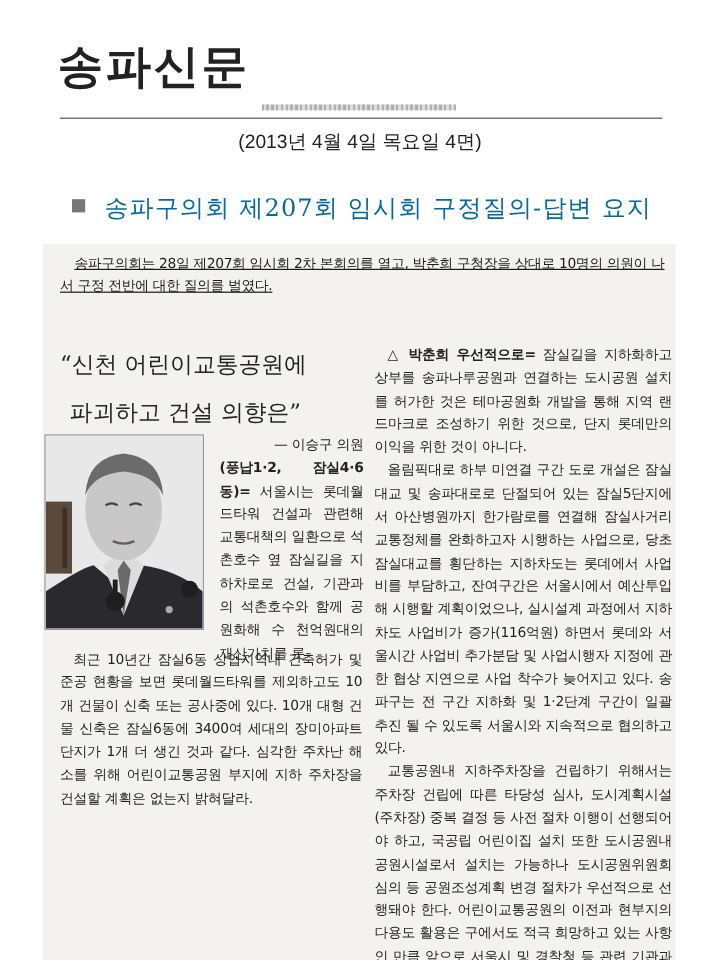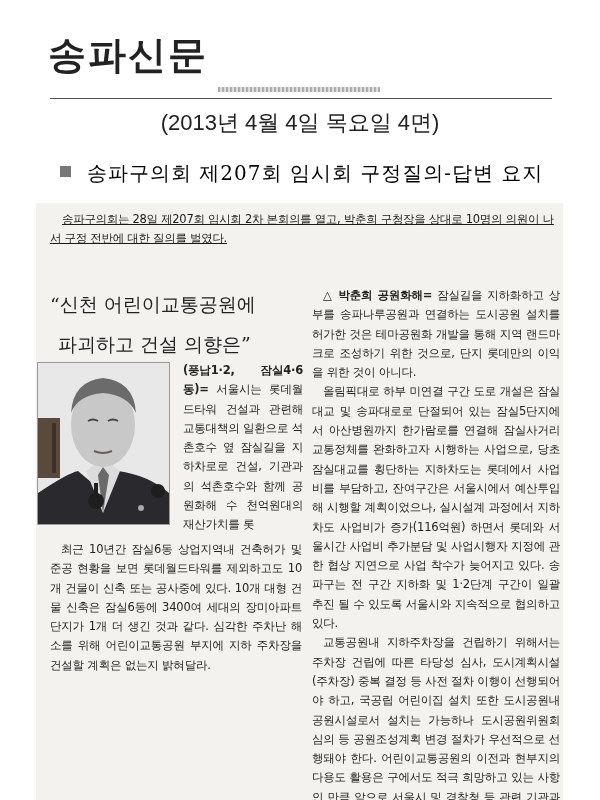--- a/index.html
+++ b/index.html
@@ -19,26 +19,26 @@
     position: absolute; top: 87px; left: 218px; width: 162px; height: 5px;
     background: repeating-linear-gradient(90deg, #9a9a9a 0 2px, #d4d4d4 2px 4px);
     opacity: .8;
   }
   .masthead-rule {
     position: absolute; top: 98px; left: 50px; width: 502px; height: 1px;
     background: #555;
   }
   .date-line {
     position: absolute; top: 108px; left: 0; width: 600px;
-    text-align: center; font-size: 22px; color: #222;
+    text-align: center; font-size: 16px; color: #222;
     font-family: "Liberation Sans", sans-serif;
   }
   .section-head {
     position: absolute; top: 160px; left: 60px; width: 500px;
-    font-size: 20px; color: #000000; letter-spacing: 1px;
+    font-size: 20px; color: #0369a1; letter-spacing: 1px;
     font-family: "DejaVu Serif", serif;
   }
   .section-head .bullet {
     display: inline-block; width: 11px; height: 11px; background: #777;
     margin-right: 16px; vertical-align: 3px;
   }
   .paper {
     position: absolute; left: 36px; top: 203px; width: 527px; height: 597px;
     background: #f4f2ee;
   }
@@ -113,24 +113,24 @@
     <path d="M70 58 Q75 55 80 58" stroke="#444" stroke-width="2" fill="none"></path>
     <path d="M56 88 Q65 92 74 88" stroke="#6a5a5a" stroke-width="2" fill="none"></path>
     <circle cx="58" cy="138" r="8" fill="#1e1e1e"></circle>
     <rect x="56" y="120" width="4" height="20" fill="#1e1e1e"></rect>
     <circle cx="120" cy="128" r="7" fill="#1e1e1e"></circle>
     <circle cx="103" cy="145" r="3" fill="#aaa"></circle>
   </svg>
 </div>
 
 <div class="col byline">
-  <span class="dist">(풍납1·2, 잠실4·6동)=</span><span> 서울시는 롯데월드타워 건설과 관련해 교통대책의 일환으로 석촌호수 옆 잠실길을 지하차로로 건설, 기관과의 석촌호수와 함께 공원화해 수 천억원대의 재산가치를 롯</span>
+  <span class="name">— 이승구 의원</span><span class="dist">(풍납1·2, 잠실4·6동)=</span><span> 서울시는 롯데월드타워 건설과 관련해 교통대책의 일환으로 석촌호수 옆 잠실길을 지하차로로 건설, 기관과의 석촌호수와 함께 공원화해 수 천억원대의 재산가치를 롯</span>
 </div>
 
 <div class="col left-body">
   <span class="indent">최근 10년간 잠실6동 상업지역내 건축허가 및 준공 현황을 보면 롯데월드타워를 제외하고도 10개 건물이 신축 또는 공사중에 있다. 10개 대형 건물 신축은 잠실6동에 3400여 세대의 장미아파트 단지가 1개 더 생긴 것과 같다. 심각한 주차난 해소를 위해 어린이교통공원 부지에 지하 주차장을 건설할 계획은 없는지 밝혀달라.</span>
 </div>
 
 <div class="col right-body">
-  <span class="indent"><span class="speaker">△ 박춘희 공원화해=</span><span> 잠실길을 지하화하고 상부를 송파나루공원과 연결하는 도시공원 설치를 허가한 것은 테마공원화 개발을 통해 지역 랜드마크로 조성하기 위한 것으로, 단지 롯데만의 이익을 위한 것이 아니다.</span></span>
+  <span class="indent"><span class="speaker">△ 박춘희 우선적으로=</span><span> 잠실길을 지하화하고 상부를 송파나루공원과 연결하는 도시공원 설치를 허가한 것은 테마공원화 개발을 통해 지역 랜드마크로 조성하기 위한 것으로, 단지 롯데만의 이익을 위한 것이 아니다.</span></span>
   <span class="indent">올림픽대로 하부 미연결 구간 도로 개설은 잠실대교 및 송파대로로 단절되어 있는 잠실5단지에서 아산병원까지 한가람로를 연결해 잠실사거리 교통정체를 완화하고자 시행하는 사업으로, 당초 잠실대교를 횡단하는 지하차도는 롯데에서 사업비를 부담하고, 잔여구간은 서울시에서 예산투입해 시행할 계획이었으나, 실시설계 과정에서 지하차도 사업비가 증가(116억원) 하면서 롯데와 서울시간 사업비 추가분담 및 사업시행자 지정에 관한 협상 지연으로 사업 착수가 늦어지고 있다. 송파구는 전 구간 지하화 및 1·2단계 구간이 일괄 추진 될 수 있도록 서울시와 지속적으로 협의하고 있다.</span>
   <span class="indent">교통공원내 지하주차장을 건립하기 위해서는 주차장 건립에 따른 타당성 심사, 도시계획시설(주차장) 중복 결정 등 사전 절차 이행이 선행되어야 하고, 국공립 어린이집 설치 또한 도시공원내 공원시설로서 설치는 가능하나 도시공원위원회 심의 등 공원조성계획 변경 절차가 우선적으로 선행돼야 한다. 어린이교통공원의 이전과 현부지의 다용도 활용은 구에서도 적극 희망하고 있는 사항인 만큼 앞으로 서울시 및 경찰청 등 관련 기관과의 지속적인 협의를 통해 적극적으로 추진해 나갈 예정이다.</span>
 </div>
 
 </body></html>

